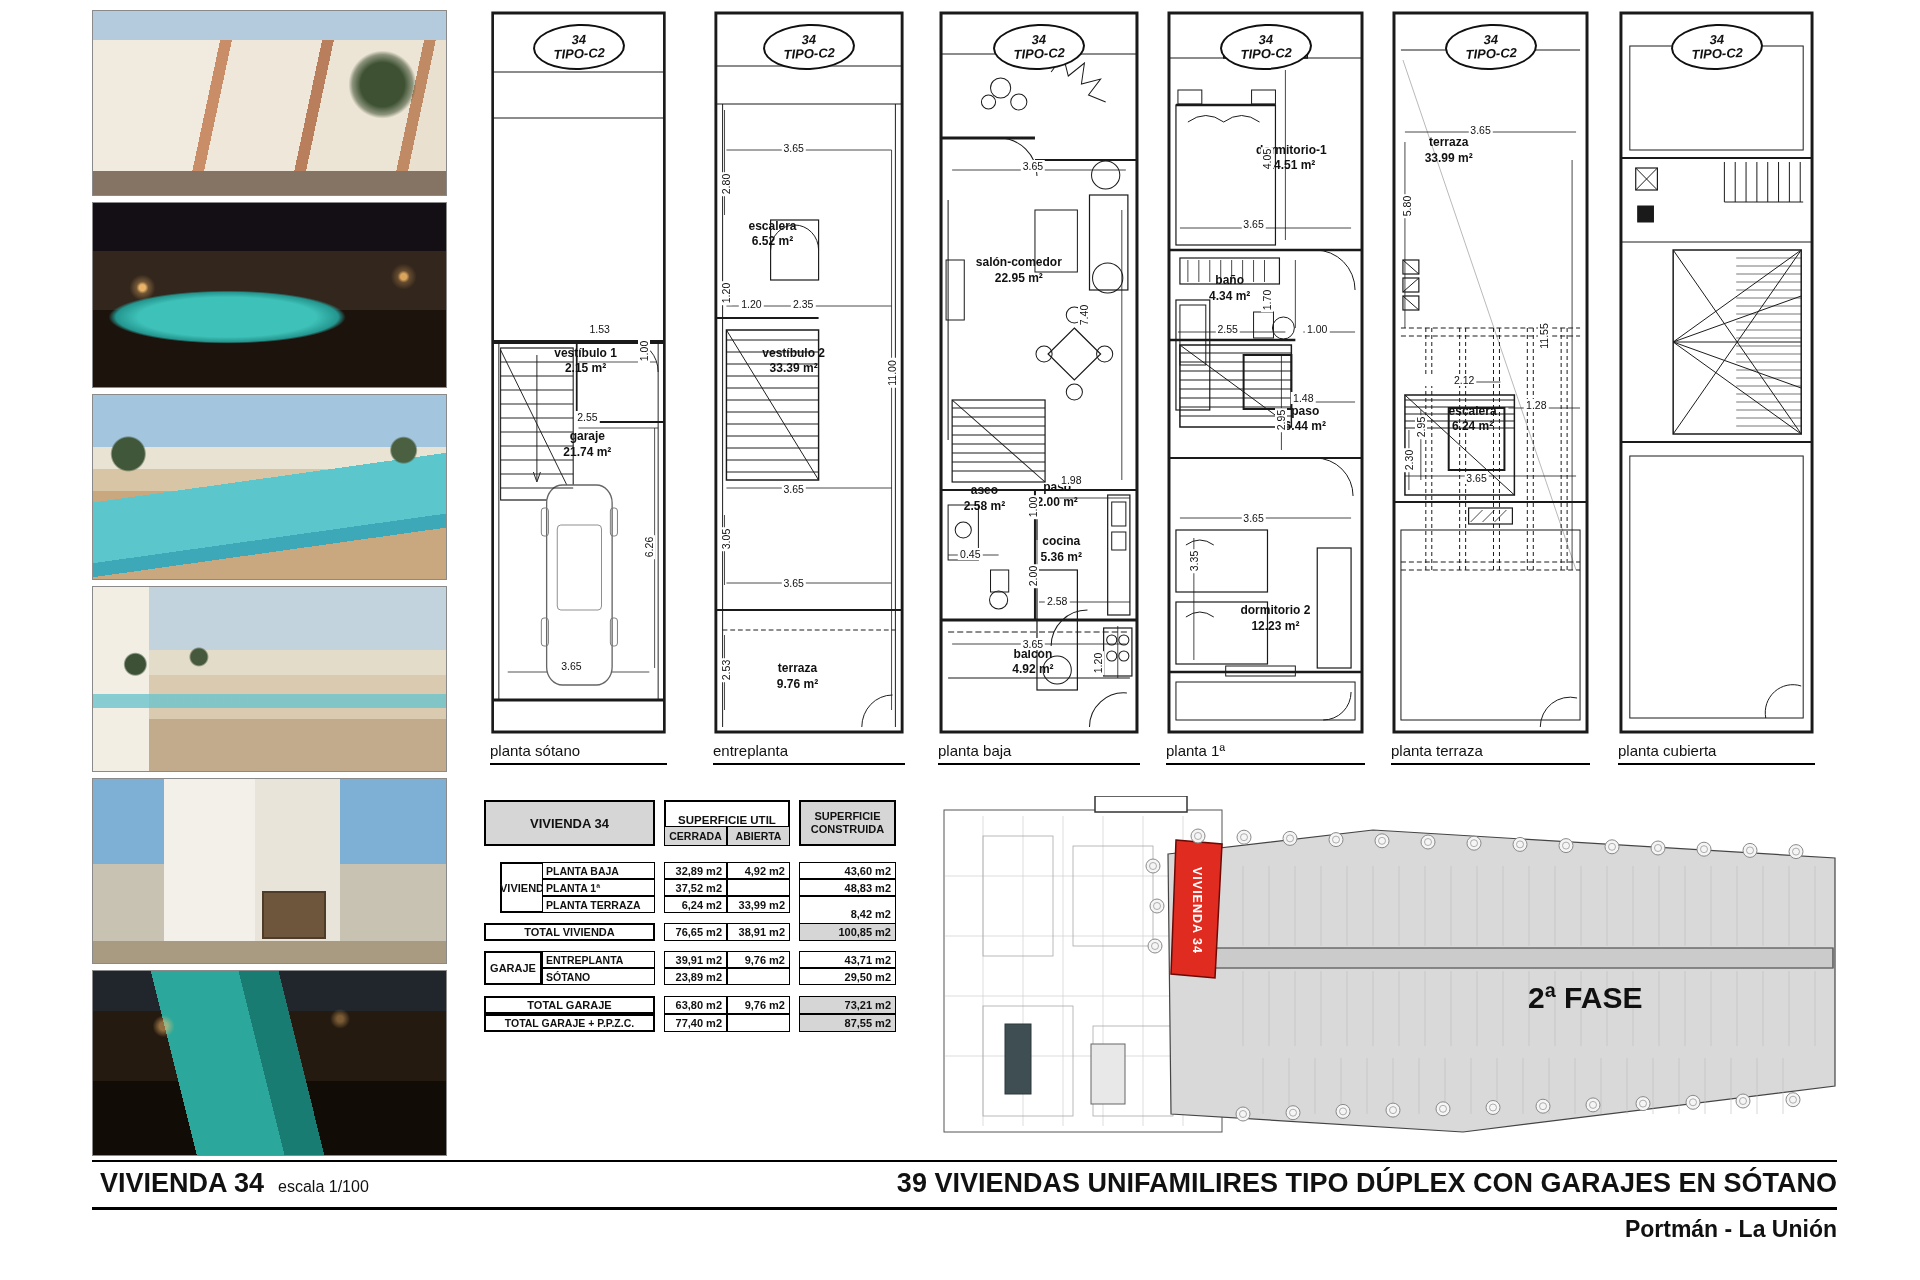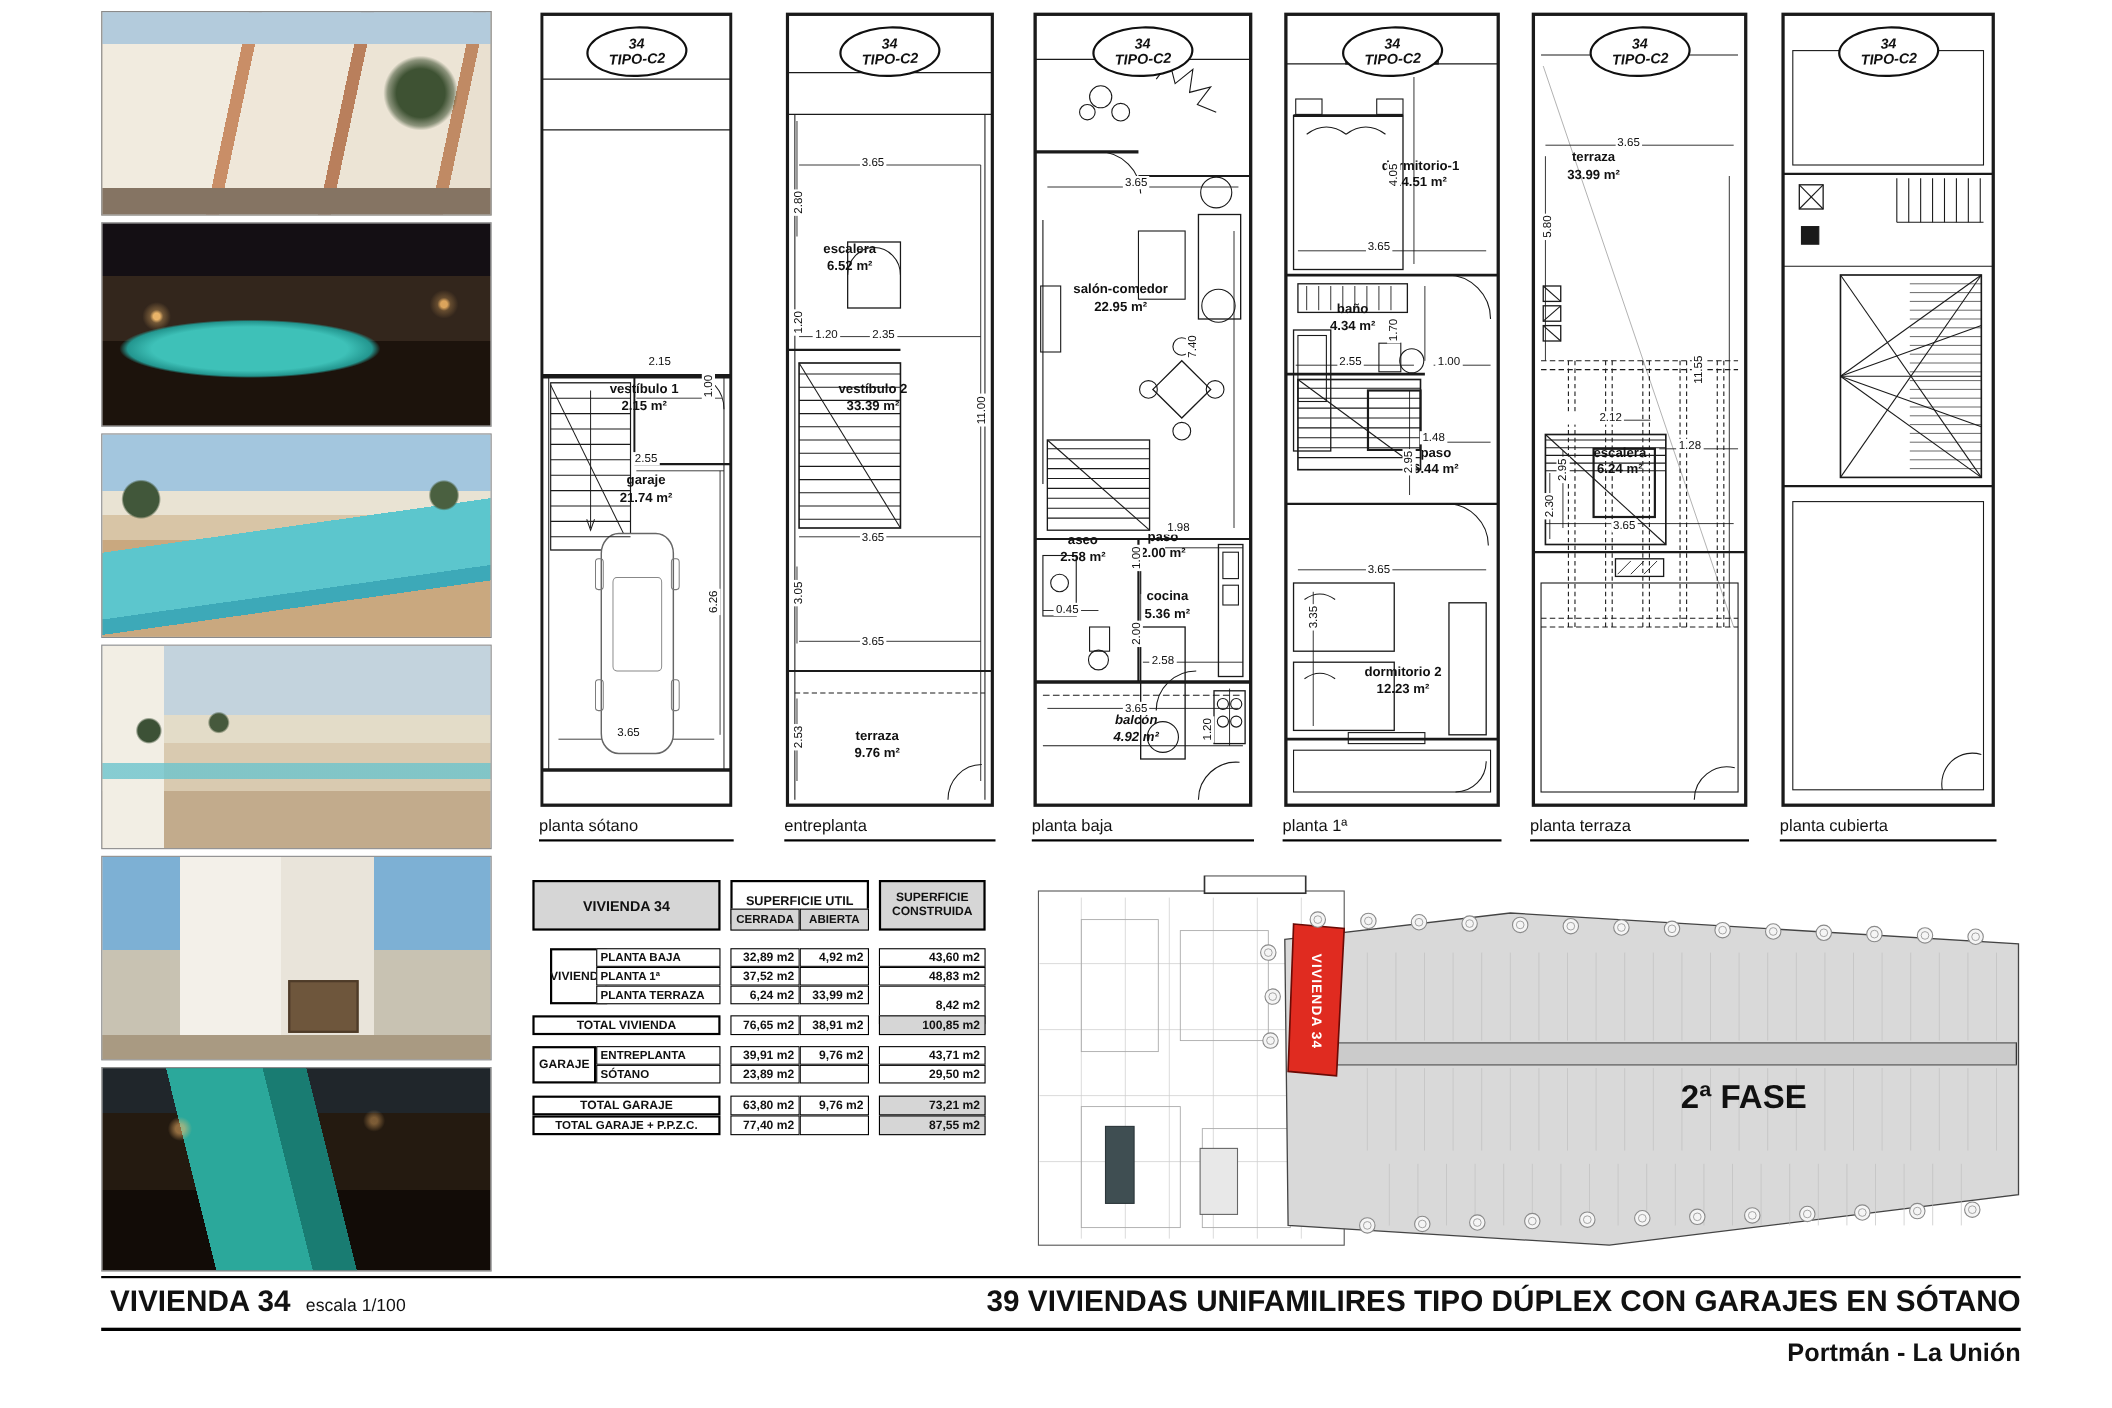--- a/index.html
+++ b/index.html
@@ -137,21 +137,21 @@
           <span>TIPO-C2</span>
         </div>
         <div class="room" style="left: 54%; top: 48.5%;">
           <div>vestíbulo 1</div>
           <div class="ar">2.15 m²</div>
         </div>
         <div class="room" style="left: 55%; top: 60%;">
           <div>garaje</div>
           <div class="ar">21.74 m²</div>
         </div>
-        <div class="dim" style="left: 62%; top: 44%;">2.15</div>
+        <div class="dim" style="left: 62%; top: 44%;">1.53</div>
         <div class="dim rot" style="left: 87%; top: 47%;">1.00</div>
         <div class="dim" style="left: 55%; top: 56.2%;">2.55</div>
         <div class="dim rot" style="left: 90%; top: 74%;">6.26</div>
         <div class="dim" style="left: 46%; top: 90.5%;">3.65</div>
       </div>
       <div class="plabel" style="left: 490px; width: 177px;">planta sótano</div>
       <div class="plan" style="left: 713px; width: 192px;">
         <svg viewBox="0 0 200 725" preserveAspectRatio="none">
           <rect x="3" y="3" width="194" height="719" stroke-width="3" fill="none" stroke="#1a1a1a"></rect>
           <line x1="3" y1="56" x2="197" y2="56" stroke-width="1.2" stroke="#1a1a1a"></line>
@@ -292,21 +292,21 @@
           <div class="ar">2.58 m²</div>
         </div>
         <div class="room" style="left: 59%; top: 67%;">
           <div>paso</div>
           <div class="ar">2.00 m²</div>
         </div>
         <div class="room" style="left: 61%; top: 74.5%;">
           <div>cocina</div>
           <div class="ar">5.36 m²</div>
         </div>
-        <div class="room" style="left: 47%; top: 90%; font-style: italic;">
+        <div class="room" style="left: 47%; top: 90%;">
           <div>balcón</div>
           <div class="ar">4.92 m²</div>
         </div>
         <div class="dim" style="left: 47%; top: 21.5%;">3.65</div>
         <div class="dim rot" style="left: 72.5%; top: 42%;">7.40</div>
         <div class="dim" style="left: 66%; top: 64.8%;">1.98</div>
         <div class="dim rot" style="left: 47%; top: 68.5%;">1.00</div>
         <div class="dim" style="left: 16%; top: 75%;">0.45</div>
         <div class="dim rot" style="left: 47%; top: 78%;">2.00</div>
         <div class="dim" style="left: 59%; top: 81.5%;">2.58</div>

